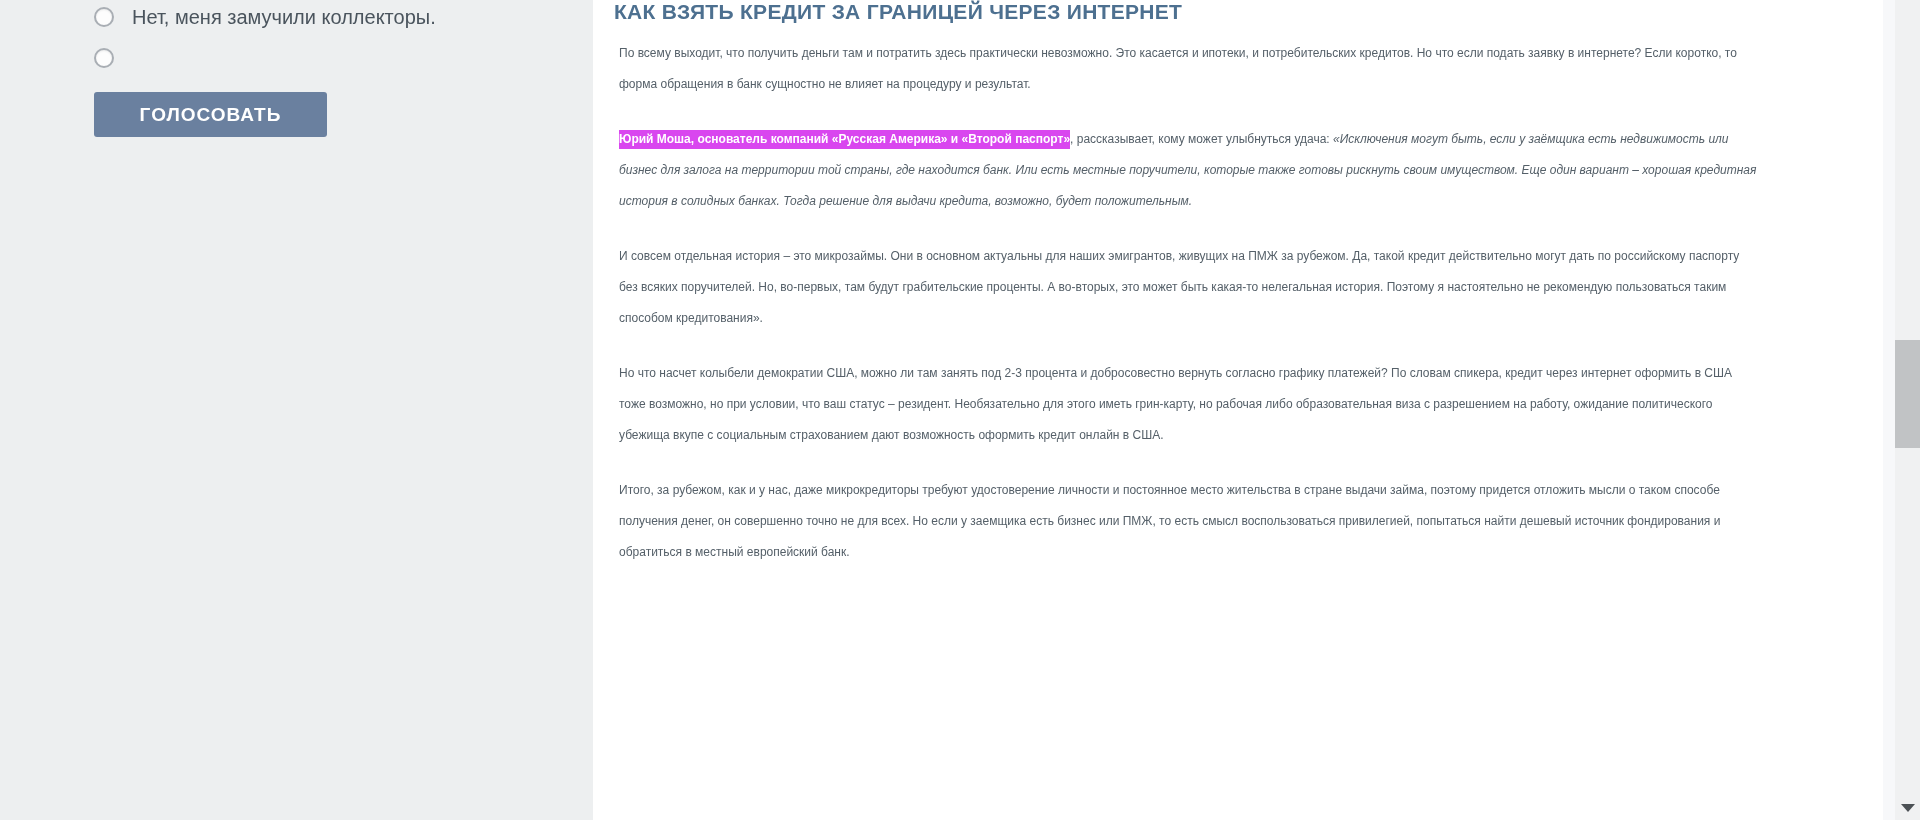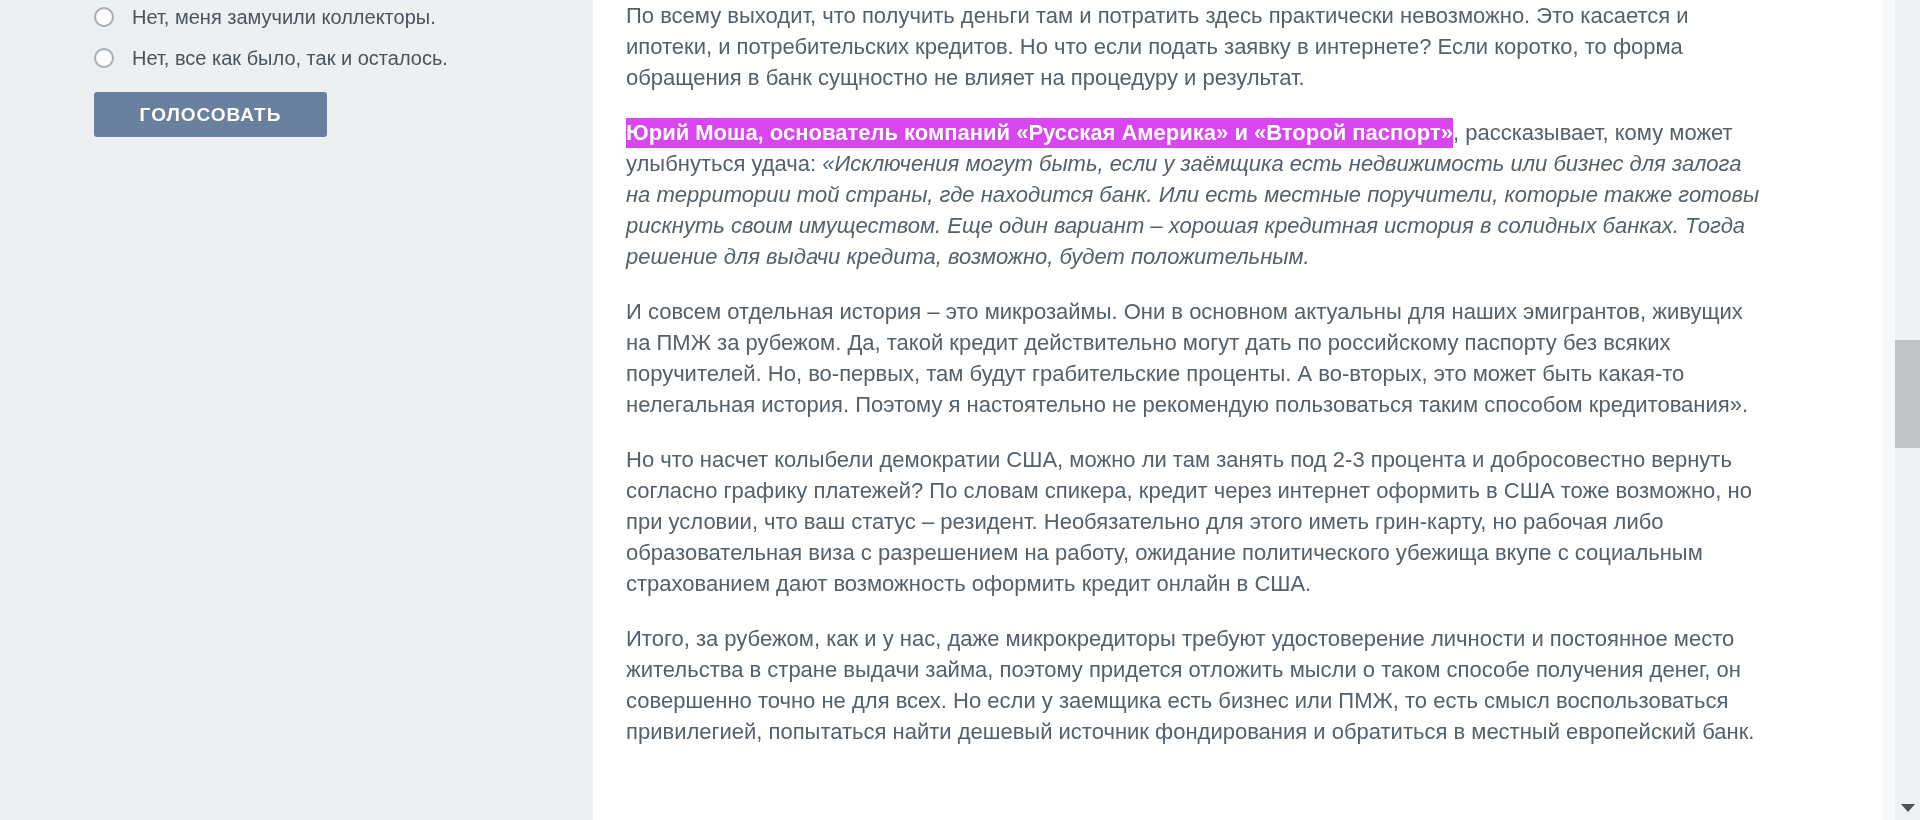--- a/index.html
+++ b/index.html
@@ -71,22 +71,22 @@
   }
   .article-panel h1 {
     margin: -1px 0 14px 0;
     font-size: 21px;
     line-height: 25px;
     font-weight: bold;
     letter-spacing: 0.3px;
     color: #4d7090;
   }
   .article-panel p {
-    margin: 0 0 24px 12px;
-    font-size: 22px;
+    margin: 0 0 24px 5px;
+    font-size: 12px;
     line-height: 31px;
     color: #556069;
   }
   .italic { }
   .selected-strong {
     font-weight: bold;
     background: #d946ef;
     color: #ffffff;
     padding: 2px 0 3px 0;
   }
@@ -141,26 +141,26 @@
 
 <div class="screen">
 
   <aside class="poll">
     <div class="poll-option">
       <span class="radio"></span>
       <span class="poll-option-label">Нет, меня замучили коллекторы.</span>
     </div>
     <div class="poll-option">
       <span class="radio"></span>
-      <span class="poll-option-label">Нет, все как было, так и осталось.</span>
     </div>
     <button class="vote-btn">ГОЛОСОВАТЬ</button>
   </aside>
 
   <main class="article-panel">
+    <h1>КАК ВЗЯТЬ КРЕДИТ ЗА ГРАНИЦЕЙ ЧЕРЕЗ ИНТЕРНЕТ</h1>
 
     <p>По всему выходит, что получить деньги там и потратить здесь практически невозможно. Это касается и ипотеки, и потребительских кредитов. Но что если подать заявку в интернете? Если коротко, то форма обращения в банк сущностно не влияет на процедуру и результат.</p>
 
     <p><strong class="selected-strong">Юрий Моша, основатель компаний «Русская Америка» и «Второй паспорт»</strong><span>, рассказывает, кому может улыбнуться удача: </span><em class="italic">«Исключения могут быть, если у заёмщика есть недвижимость или бизнес для залога на территории той страны, где находится банк. Или есть местные поручители, которые также готовы рискнуть своим имуществом. Еще один вариант – хорошая кредитная история в солидных банках. Тогда решение для выдачи кредита, возможно, будет положительным.</em></p>
 
     <p class="italic">И совсем отдельная история – это микрозаймы. Они в основном актуальны для наших эмигрантов, живущих на ПМЖ за рубежом. Да, такой кредит действительно могут дать по российскому паспорту без всяких поручителей. Но, во-первых, там будут грабительские проценты. А во-вторых, это может быть какая-то нелегальная история. Поэтому я настоятельно не рекомендую пользоваться таким способом кредитования».</p>
 
     <p>Но что насчет колыбели демократии США, можно ли там занять под 2-3 процента и добросовестно вернуть согласно графику платежей? По словам спикера, кредит через интернет оформить в США тоже возможно, но при условии, что ваш статус – резидент. Необязательно для этого иметь грин-карту, но рабочая либо образовательная виза с разрешением на работу, ожидание политического убежища вкупе с социальным страхованием дают возможность оформить кредит онлайн в США.</p>
 
     <p>Итого, за рубежом, как и у нас, даже микрокредиторы требуют удостоверение личности и постоянное место жительства в стране выдачи займа, поэтому придется отложить мысли о таком способе получения денег, он совершенно точно не для всех. Но если у заемщика есть бизнес или ПМЖ, то есть смысл воспользоваться привилегией, попытаться найти дешевый источник фондирования и обратиться в местный европейский банк.</p>

